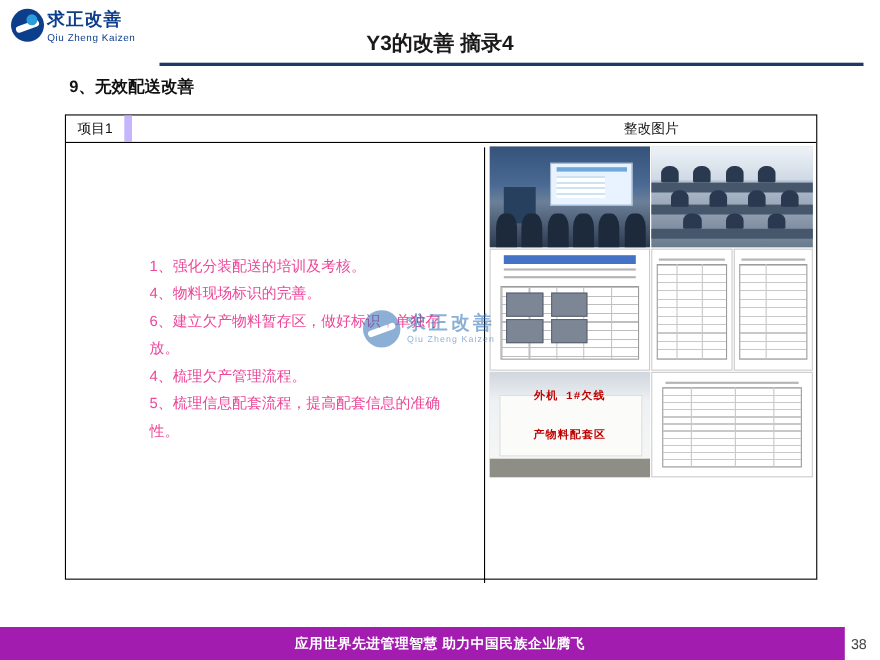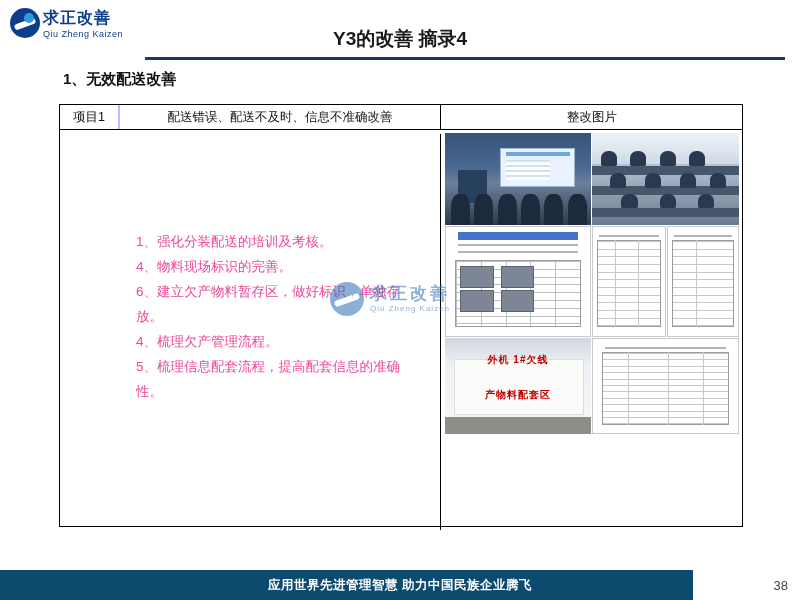--- a/index.html
+++ b/index.html
@@ -123,21 +123,21 @@
     border-bottom: 1px solid #000000;
   }
   .cell {
     position: absolute;
     box-sizing: border-box;
     font-size: 12.5px;
     color: #111;
   }
   .head-c1 {
     left: 0; top: 0; width: 60px; height: 100%;
-    border-right: 2px solid #c4b5fd;
+    border-right: 7px solid #c4b5fd;
     display: flex; align-items: center; justify-content: center;
     font-size: 12.5px;
   }
   .head-c2 {
     left: 60px; top: 0; width: 321px; height: 100%;
     border-right: 1px solid #000000;
     display: flex; align-items: center; justify-content: center;
     font-size: 12.5px;
   }
   .head-c3 {
@@ -179,20 +179,21 @@
     box-sizing: border-box;
     padding: 3px 4px 4px 4px;
   }
 
   
   .collage {
     position: relative;
     width: 294px;
     height: 301px;
     background: #ffffff;
+    font-family: Liberation Mono, monospace;
   }
   .ph {
     position: absolute;
     overflow: hidden;
     background: #d9d9d9;
   }
 
   
   .ph-a { left: 0;   top: 0;   width: 146px; height: 92px; }
   .ph-b { left: 147px; top: 0; width: 147px; height: 92px; }
@@ -358,22 +359,22 @@
   .wm-en {
     position: absolute; left: 40px; top: 28px;
     font-size: 8px; color: #2f6fb5; letter-spacing: 1px;
     white-space: nowrap;
   }
 
   
   .footer {
     position: absolute;
     left: 0; top: 570px;
-    width: 693px; height: 30px;
-    background: #0c4a6e;
+    width: 768px; height: 30px;
+    background: #a21caf;
   }
   .footer-text {
     position: absolute;
     left: 0; top: 0;
     width: 800px; height: 30px;
     display: flex; align-items: center; justify-content: center;
     color: #ffffff;
     font-size: 12.5px;
     font-weight: bold;
     letter-spacing: 0.5px;
@@ -391,27 +392,26 @@
 
 <div class="logo">
   <div class="logo-mark"></div>
   <div class="logo-cn">求正改善</div>
   <div class="logo-en">Qiu Zheng Kaizen</div>
 </div>
 
 <div class="title">Y3的改善 摘录4</div>
 <div class="title-rule"></div>
 
-<div class="section-heading">1、无效配送改善</div>
+<div class="section-heading">9、无效配送改善</div>
 
 <div class="table">
 
   <div class="row-head">
     <div class="cell head-c1">项目1</div>
-    <div class="cell head-c2">配送错误、配送不及时、信息不准确改善</div>
     <div class="cell head-c3">整改图片</div>
   </div>
 
   <div class="row-body">
 
 
     <div class="body-c2">
       <div>1、强化分装配送的培训及考核。</div>
       <div>4、物料现场标识的完善。</div>
       <div>6、建立欠产物料暂存区，做好标识，单独存放。</div>

